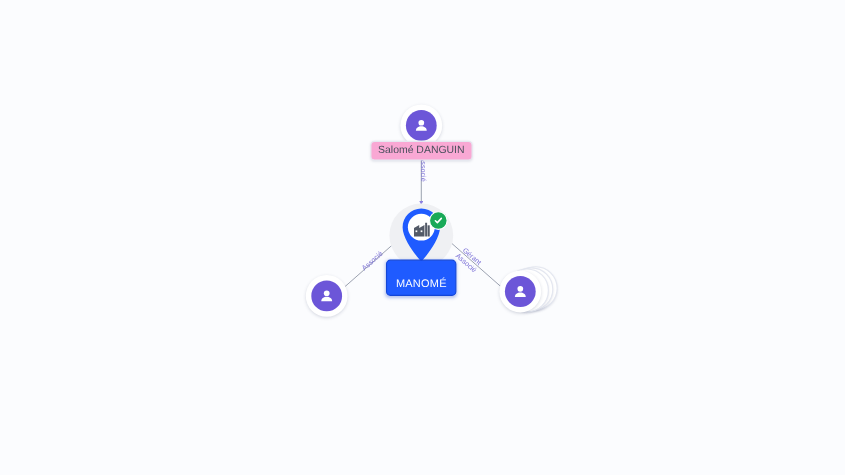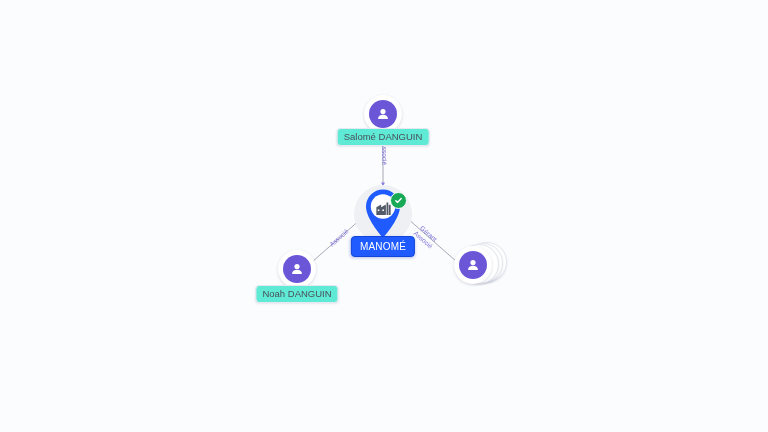--- a/index.html
+++ b/index.html
@@ -75,21 +75,21 @@
   }
   .stack-1 { left: 13px; top: -4px; }
   .stack-2 { left: 9px;  top: -3px; }
   .stack-3 { left: 5px;  top: -2px; }
 
   
   .name-label {
     position: absolute;
     transform: translateX(-50%);
     white-space: nowrap;
-    background: #5eead4;
+    background: #f9a8d4;
     border: 1px solid #e6e9f1;
     border-radius: 4px;
     padding: 2px 6px 3px 6px;
     font-size: 9.5px;
     line-height: 11px;
     color: #4a4f5c;
     box-shadow: 0 1px 2px rgba(40,50,90,.10);
   }
 
   
@@ -136,21 +136,21 @@
     align-items: center;
     justify-content: center;
   }
   .company-label {
     position: absolute;
     transform: translateX(-50%);
     white-space: nowrap;
     background: #1f5bff;
     border: 1px solid #1346d8;
     border-radius: 4px;
-    padding: 4px 8px 3px 8px;
+    padding: 16px 8px 3px 8px;
     font-size: 10px;
     line-height: 12px;
     letter-spacing: .2px;
     color: #ffffff;
     box-shadow: 0 1px 3px rgba(20,60,200,.30);
   }
 
   
   .edge-label {
     position: absolute;
@@ -207,21 +207,20 @@
     <div class="avatar-wrap">
       <div class="avatar-ring"></div>
       <div class="avatar-circle">
         <svg width="16" height="16" viewBox="0 0 24 24" fill="#ffffff">
           <circle cx="12" cy="8.4" r="3.9"></circle>
           <path d="M4.6 19.4c0-4 3.4-6.1 7.4-6.1s7.4 2.1 7.4 6.1z"></path>
         </svg>
       </div>
     </div>
   </div>
-  <div class="name-label" style="left:297px; top:285px;">Noah DANGUIN</div>
 
   <div class="node" style="left:473px; top:265px;">
     <div class="avatar-wrap">
       <div class="stack-card stack-1"></div>
       <div class="stack-card stack-2"></div>
       <div class="stack-card stack-3"></div>
       <div class="avatar-ring"></div>
       <div class="avatar-circle">
         <svg width="16" height="16" viewBox="0 0 24 24" fill="#ffffff">
           <circle cx="12" cy="8.4" r="3.9"></circle>

